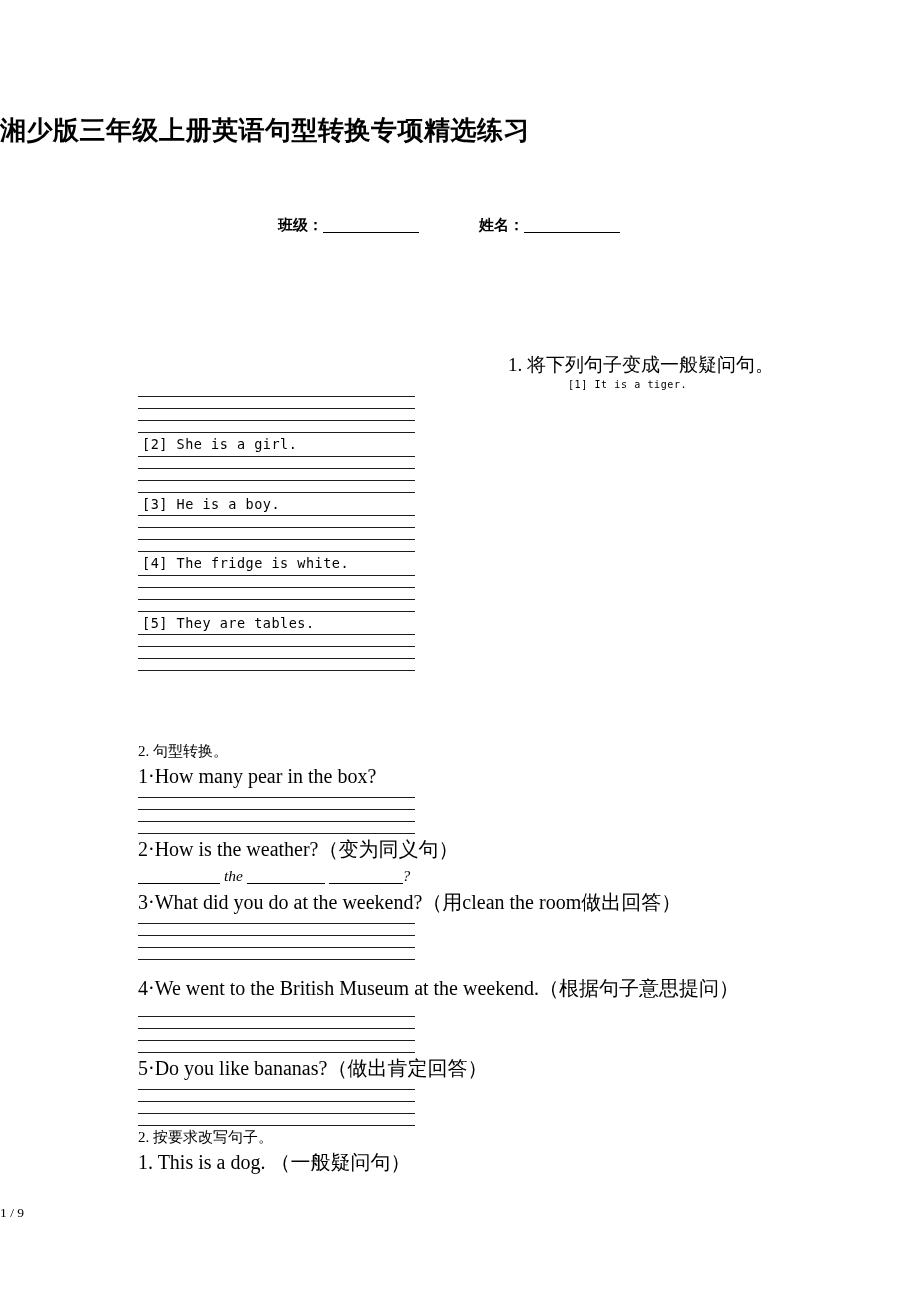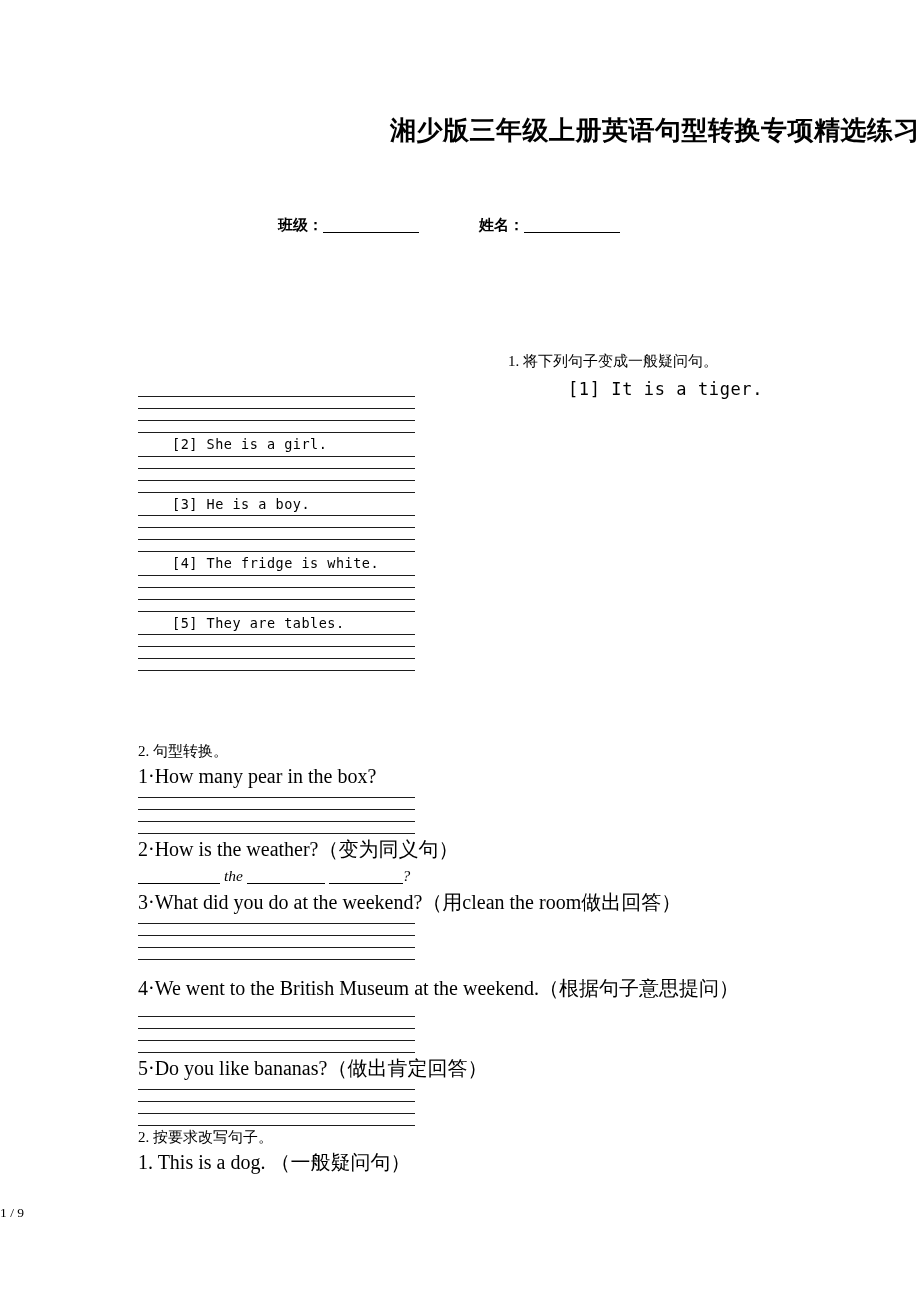--- a/index.html
+++ b/index.html
@@ -16,21 +16,21 @@
     font-family: "Liberation Serif", "DejaVu Serif", serif;
     color: #000000;
   }
 
   
   .doc-title {
     position: absolute;
     left: 0;
     top: 113px;
     width: 920px;
-    text-align: right;
+    text-align: left;
     font-family: Liberation Mono, monospace;
     font-size: 26px;
     font-weight: bold;
     letter-spacing: 0.5px;
     white-space: nowrap;
   }
 
   
   .info-row {
     position: absolute;
@@ -48,29 +48,29 @@
     vertical-align: -3px;
   }
   .info-gap { display: inline-block; width: 60px; }
 
   
   .sec1-head {
     position: absolute;
     left: 508px;
     top: 352px;
     font-family: "Liberation Serif", "DejaVu Serif", serif;
-    font-size: 15px;
+    font-size: 19px;
     white-space: nowrap;
   }
   .sec1-item1 {
     position: absolute;
     left: 568px;
     top: 379px;
     font-family: "DejaVu Sans Mono", "Liberation Mono", monospace;
-    font-size: 17px;
+    font-size: 10px;
     letter-spacing: 0.6px;
     white-space: nowrap;
   }
 
   
   .col {
     position: absolute;
     left: 138px;
     top: 396px;
     width: 277px;
@@ -86,21 +86,20 @@
   .rule.sp2  { margin-top: 11px; }
   .rule.sp3  { margin-top: 11px; }
 
   .q-mono {
     font-family: "DejaVu Sans Mono", "Liberation Mono", monospace;
     font-size: 13.5px;
     letter-spacing: 0.5px;
     white-space: nowrap;
     padding: 4px 0 3px 4px;
     line-height: 1.15;
-    margin-left: 30px;
   }
 
   
   .flow {
     position: absolute;
     left: 138px;
     top: 740px;
     width: 700px;
   }
   .hd {

